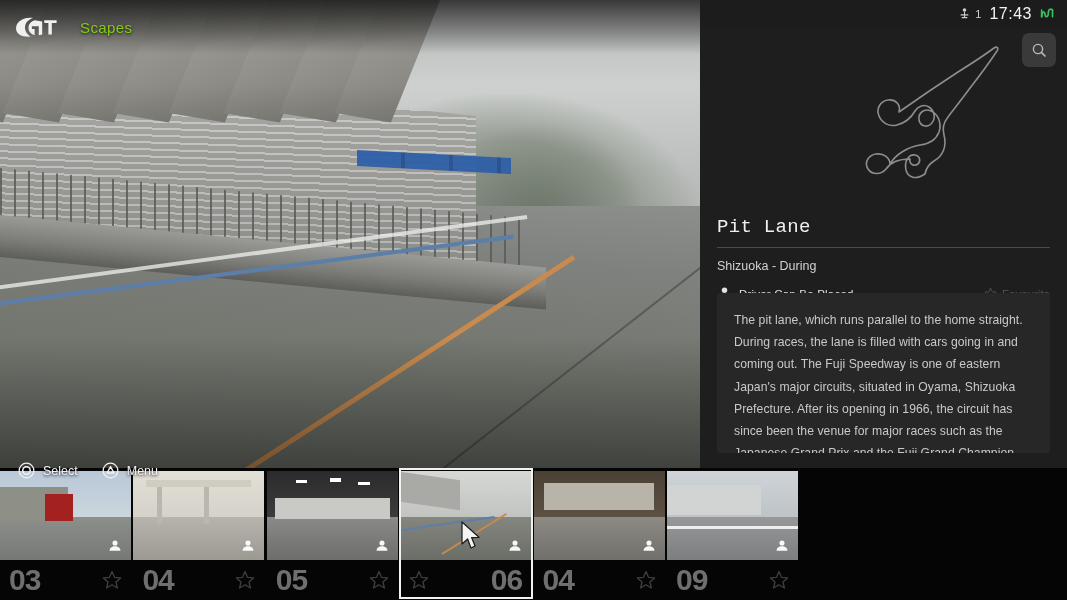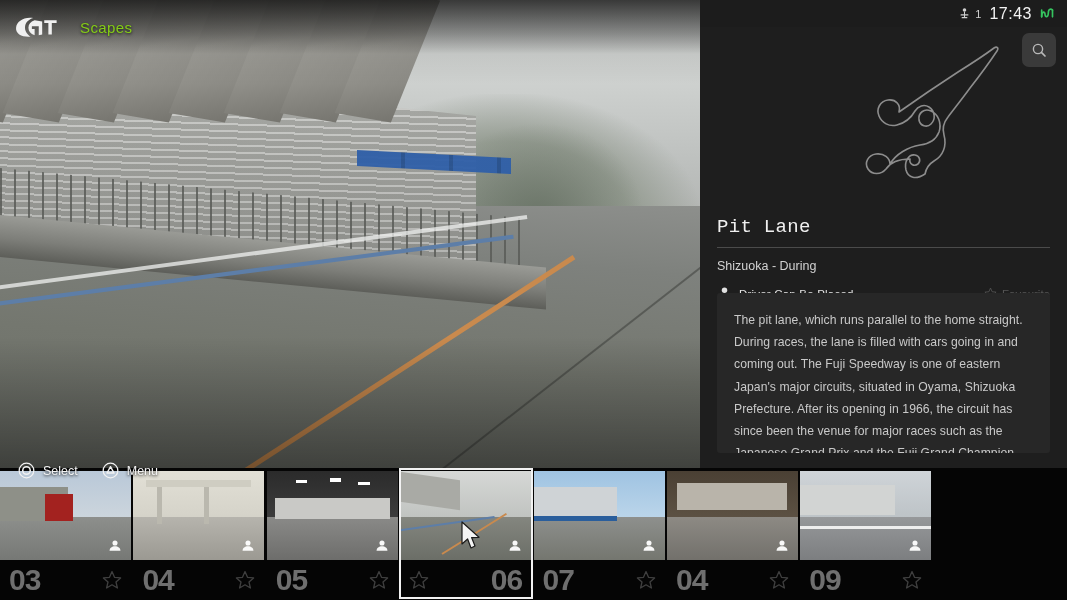--- a/index.html
+++ b/index.html
@@ -385,38 +385,20 @@
         </svg>
       </div>
       <div class="cap">
         <div class="cap-num">06</div>
         <svg class="cap-star" width="20" height="20" viewBox="0 0 20 20">
           <path d="M10 1.6 L12.5 7.3 L18.6 7.9 L14 12 L15.4 18 L10 14.8 L4.6 18 L6 12 L1.4 7.9 L7.5 7.3 Z" fill="none" stroke="#6f6f6f" stroke-width="1.3" stroke-linejoin="round"></path>
         </svg>
       </div>
     </div>
 
-    <div class="cell">
-      <div class="thumb">
-        <div class="t-sky" style="background:linear-gradient(180deg,#9fc3e2 0%,#bcd6ea 100%)"></div>
-        <div class="t-grnd" style="background:linear-gradient(180deg,#8e908d 0%,#74766f 100%)"></div>
-        <div class="t-bld" style="left:0;top:18%;width:64%;height:36%;background:#cfd3d6"></div>
-        <div class="t-bld" style="left:0;top:50%;width:64%;height:6%;background:#2a5e9c"></div>
-        <svg class="thumb-person" viewBox="0 0 16 16">
-          <circle cx="8" cy="4.6" r="2.9" fill="#fff"></circle>
-          <path d="M1.8 13.5 C1.8 10 4.6 8.3 8 8.3 C11.4 8.3 14.2 10 14.2 13.5 Z" fill="#fff"></path>
-        </svg>
-      </div>
-      <div class="cap">
-        <div class="cap-num">07</div>
-        <svg class="cap-star" width="20" height="20" viewBox="0 0 20 20">
-          <path d="M10 1.6 L12.5 7.3 L18.6 7.9 L14 12 L15.4 18 L10 14.8 L4.6 18 L6 12 L1.4 7.9 L7.5 7.3 Z" fill="none" stroke="#6f6f6f" stroke-width="1.3" stroke-linejoin="round"></path>
-        </svg>
-      </div>
-    </div>
 
     <div class="cell">
       <div class="thumb">
         <div class="t-sky" style="background:linear-gradient(180deg,#4a4034 0%,#5d5244 100%)"></div>
         <div class="t-grnd" style="background:linear-gradient(180deg,#8d8a84 0%,#72706b 100%)"></div>
         <div class="t-bld" style="left:8%;top:14%;width:84%;height:30%;background:#b9b4aa"></div>
         <svg class="thumb-person" viewBox="0 0 16 16">
           <circle cx="8" cy="4.6" r="2.9" fill="#fff"></circle>
           <path d="M1.8 13.5 C1.8 10 4.6 8.3 8 8.3 C11.4 8.3 14.2 10 14.2 13.5 Z" fill="#fff"></path>
         </svg>

